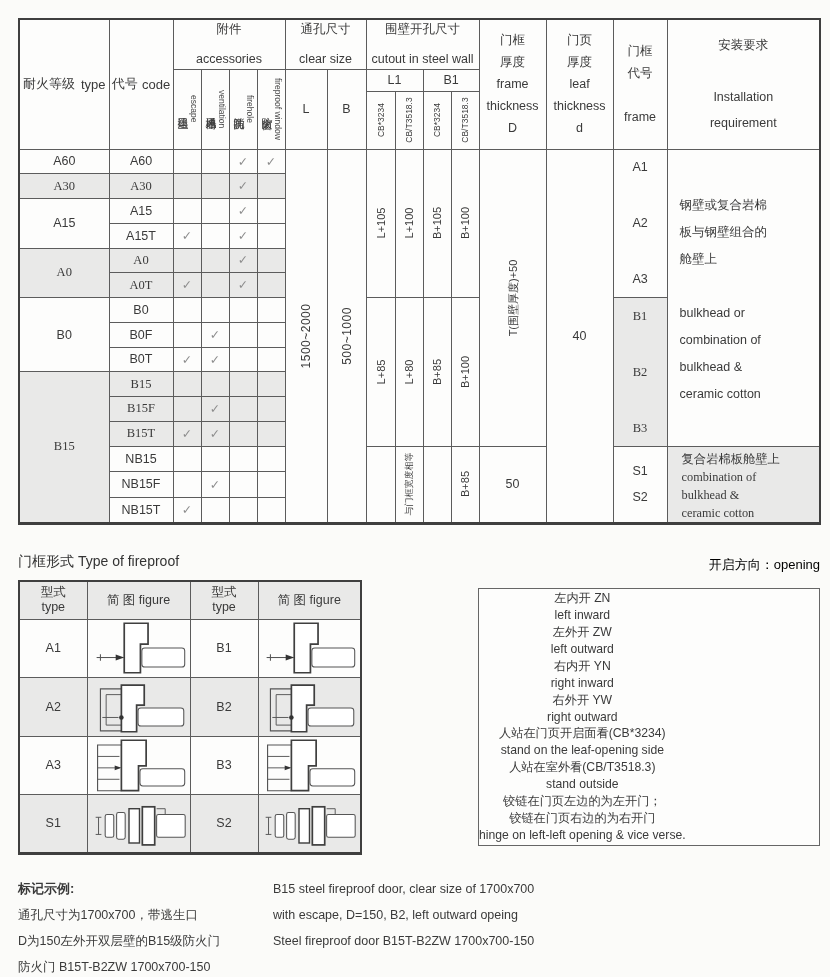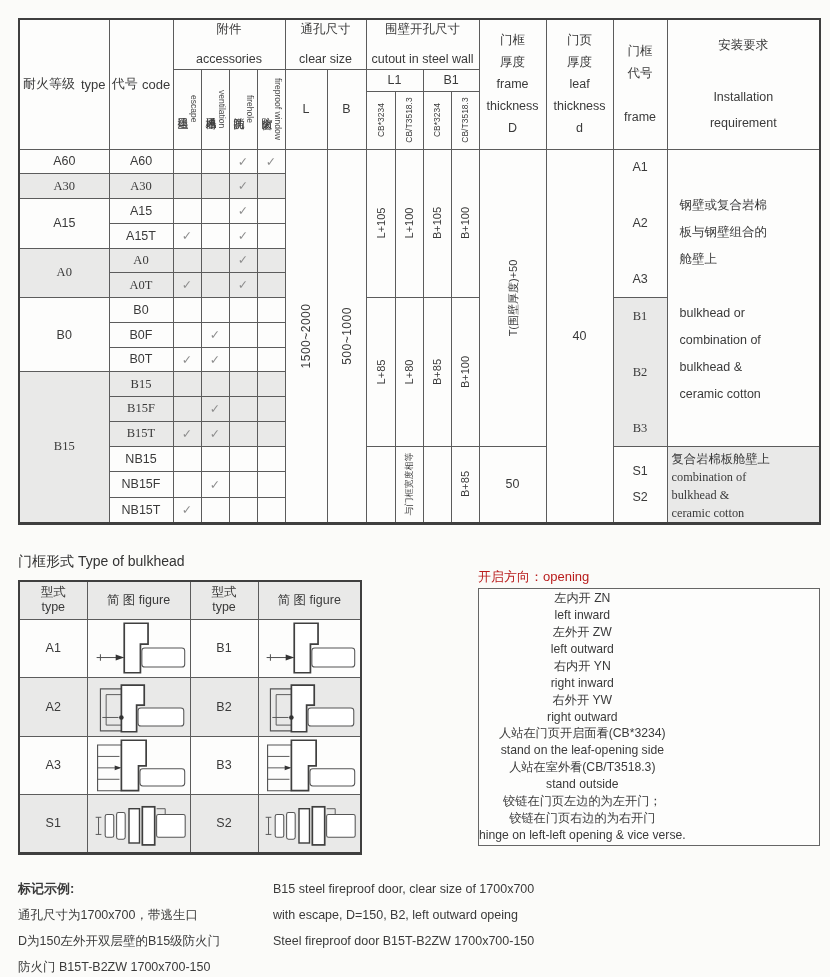--- a/index.html
+++ b/index.html
@@ -34,35 +34,35 @@
   .vrot{position:absolute;left:50%;top:50%;transform:translate(-50%,-50%) rotate(-90deg);
         white-space:nowrap;font-size:11px;}
   .vrot.big{font-size:12px;letter-spacing:.5px}
   .vrot.sm{font-size:8.5px}
   .vrot.tiny{font-size:9px;letter-spacing:0}
   .chk{color:#8d8d8d;font-size:13px;font-weight:400}
   .stack{white-space:pre-line;line-height:28px;font-size:13px}
   .stack.tight{line-height:26px}
   td.vtop{vertical-align:top}
   .inst-u{white-space:pre-line;text-align:left;font-size:12.5px;line-height:27px;padding:5px 6px 0 12px}
-  .inst-l{white-space:pre-line;text-align:left;font-size:12.3px;line-height:18px;padding:3px 2px 0 4px}
+  .inst-l{white-space:pre-line;text-align:left;font-size:12.3px;line-height:18px;padding:3px 2px 0 14px}
   
   .df-title{position:absolute;left:18px;top:553px;font-size:14px;color:#333}
   table.df{
     position:absolute;left:18px;top:580px;width:342px;
     border-collapse:collapse;table-layout:fixed;
     border:2px solid #3f3f3f;border-bottom-width:3px;background:#fdfdfc;
   }
   table.df td{border:1px solid #5c5c5c;padding:0;text-align:center;vertical-align:middle;font-size:12.5px}
   tr.dfh{height:38px}
   tr.dfr{height:58.5px}
   td.dfsh{background:#e9e9e8}
   .dfhead{white-space:pre-line;line-height:15px;font-size:12px}
   
-  .open-title{position:absolute;left:478px;top:568px;width:342px;text-align:left;font-size:13px;color:#b91c1c}
+  .open-title{position:absolute;left:478px;top:556px;width:342px;text-align:right;font-size:13px;color:#000000}
   .open-box{
     position:absolute;left:478px;top:588px;width:340px;height:256px;
     border:1px solid #666;background:#fdfdfc;
     display:flex;align-items:center;justify-content:flex-start;
   }
   .open-lines{white-space:pre-line;text-align:center;font-size:12.2px;line-height:16.9px;color:#3a3a3a}
   
   .ex{position:absolute;top:876px;font-size:12.5px}
   .ex.zh{left:18px;width:250px}
   .ex.en{left:273px;width:420px}
@@ -367,21 +367,21 @@
   <tr class="br">
     <td>NB15T</td>
     <td class="chk">✓</td>
     <td class="chk"></td>
     <td class="chk"></td>
     <td class="chk"></td>
   </tr>
 </tbody>
   </table>
 
-<div class="df-title">门框形式 Type of bulkhead</div>
+<div class="df-title">门框形式 Type of fireproof</div>
 
 <table class="df">
   <colgroup>
       <col style="width:68px">
       <col style="width:103px">
       <col style="width:68px">
       <col style="width:103px">
     </colgroup>
   <tbody>
       <tr class="dfh">

